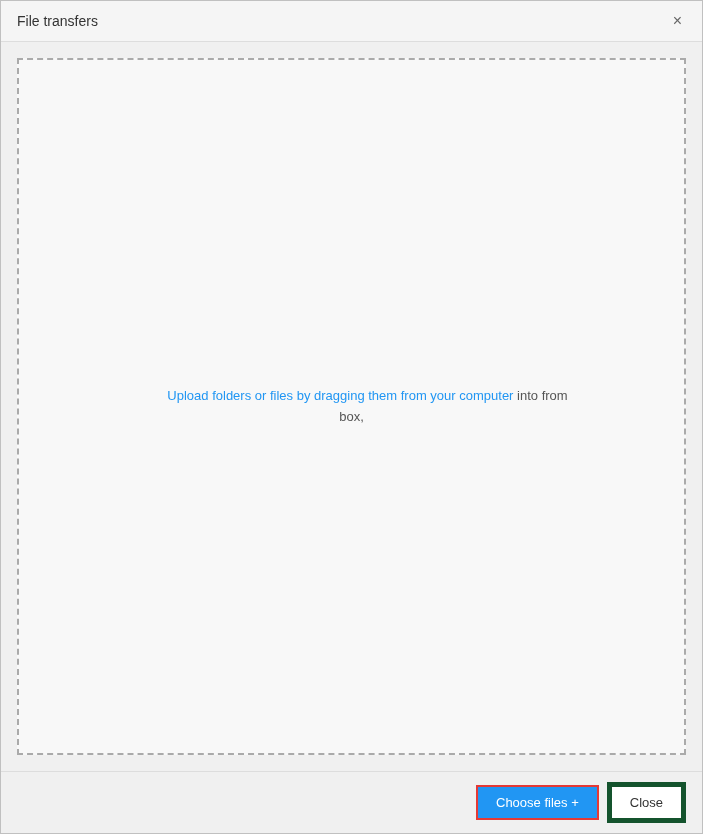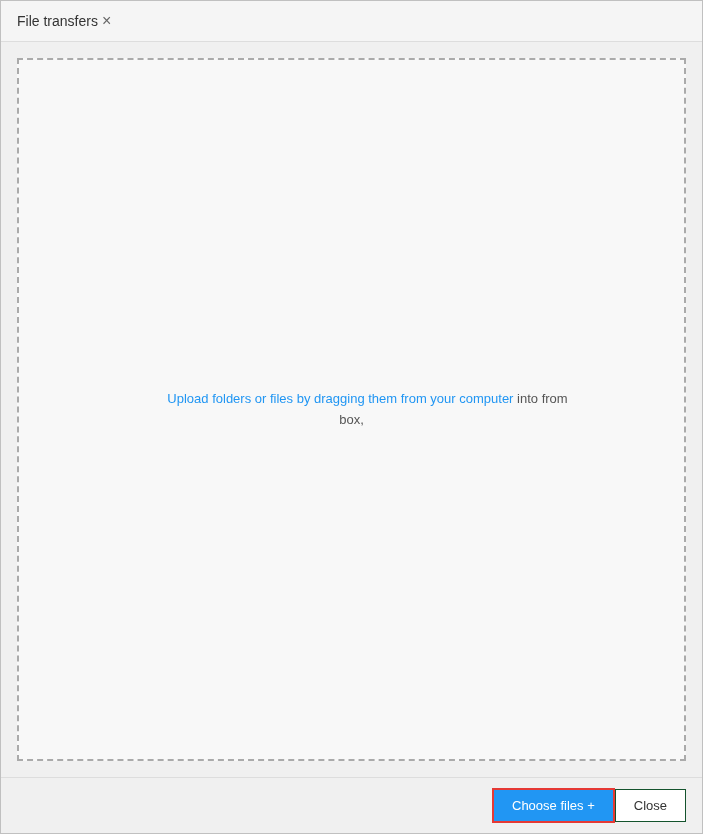--- a/index.html
+++ b/index.html
@@ -24,20 +24,21 @@
       border: 1px solid #c0c0c0;
       box-shadow: 2px 2px 10px rgba(0,0,0,0.2);
       display: flex;
       flex-direction: column;
       position: relative;
     }
 
     .dialog-header {
       display: flex;
       align-items: center;
+      justify-content: space-between;
       padding: 10px 16px;
       background: #f5f5f5;
       border-bottom: 1px solid #ddd;
     }
 
     .dialog-title {
       font-size: 14px;
       font-weight: normal;
       color: #333;
     }
@@ -79,38 +80,39 @@
     .drop-zone-text .highlight {
       color: #2196F3;
       margin-left: 32px;
     }
 
     .dialog-footer {
       display: flex;
       justify-content: flex-end;
       align-items: center;
       padding: 10px 16px;
+      gap: 8px;
       background: #f0f0f0;
       border-top: 1px solid #ddd;
     }
 
     .choose-files-button {
       background: #2196F3;
       color: white;
       border: 2px solid #e53935;
       padding: 8px 18px;
       font-size: 13px;
       cursor: pointer;
       outline: none;
     }
 
     .close-button {
       background: #fff;
       color: #333;
-      border: 1px solid #14532d;
+      border: 5px solid #14532d;
       padding: 8px 18px;
       font-size: 13px;
       cursor: pointer;
     }
   </style>
 </head>
 <body>
 
 <div class="dialog">
 

